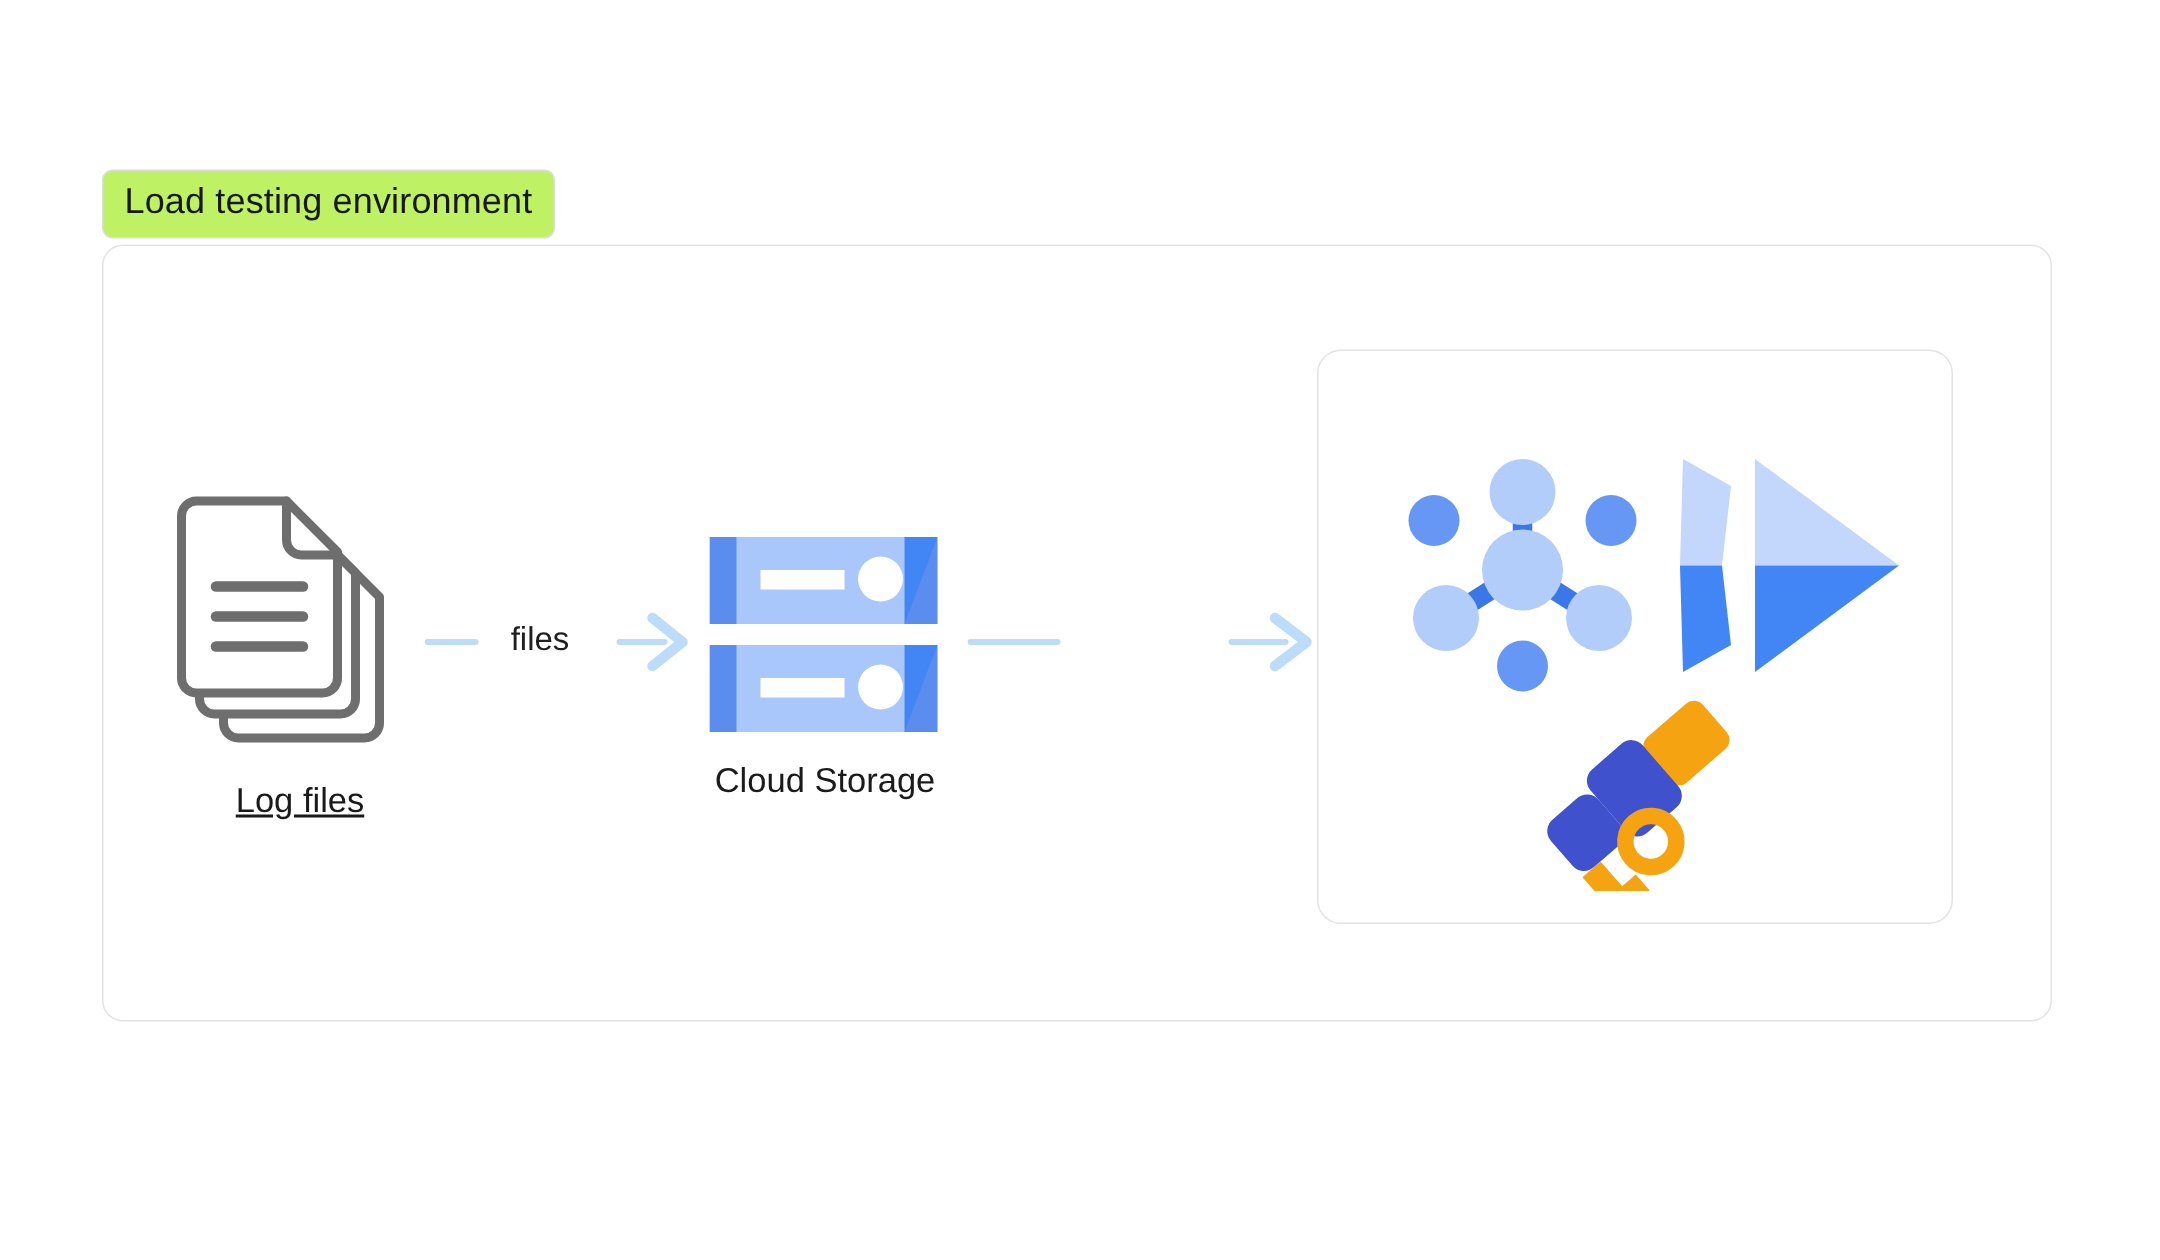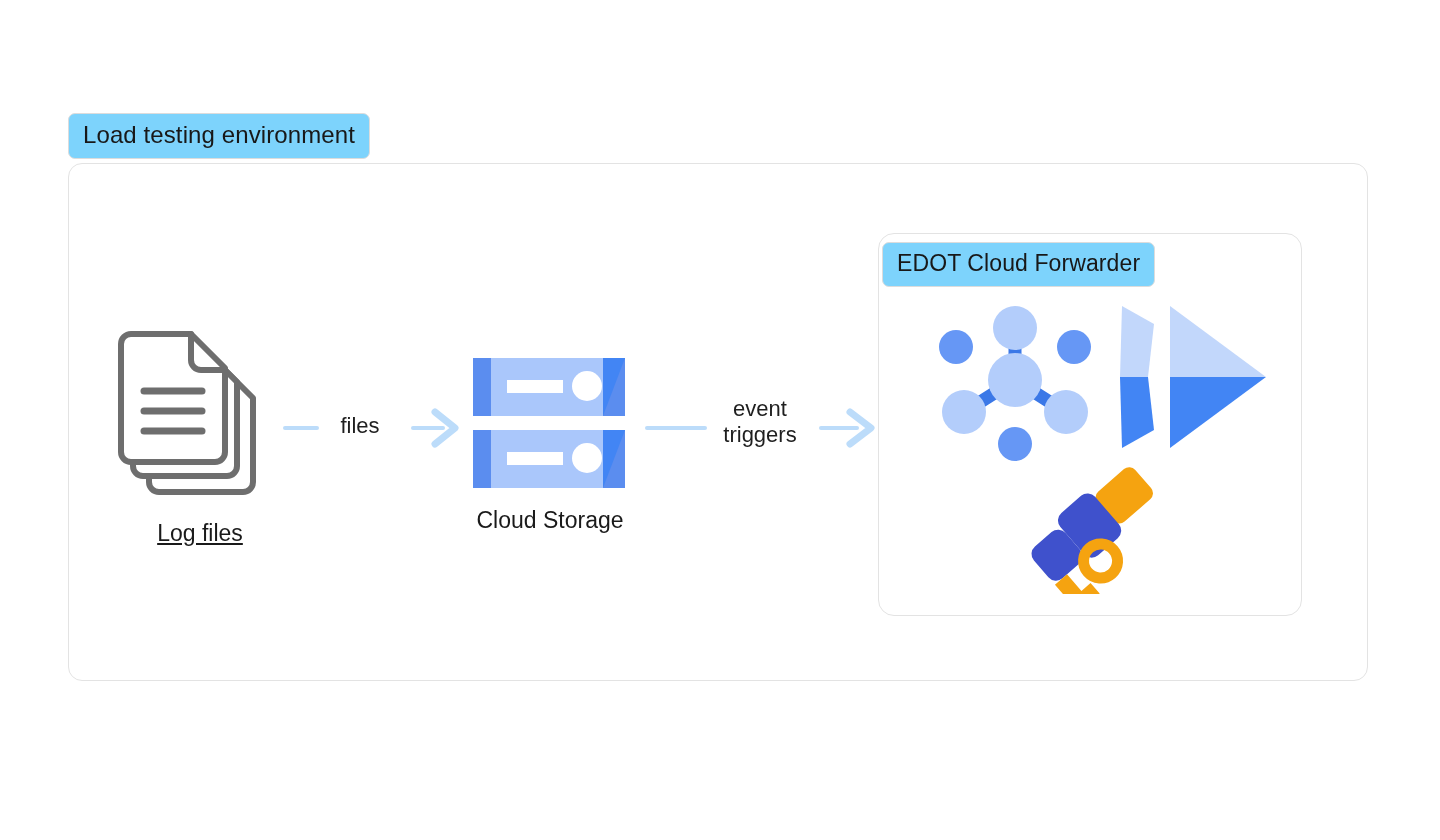--- a/index.html
+++ b/index.html
@@ -38,21 +38,21 @@
     left: 878px;
     top: 233px;
     width: 424px;
     height: 383px;
     border-radius: 16px;
   }
 
   
   .chip {
     position: absolute;
-    background: #7dd3fc;
+    background: #bef264;
     border: 1px solid #dcdcdc;
     border-radius: 7px;
     color: #181818;
     font-size: 24px;
     line-height: 1;
     padding: 9px 14px 11px 14px;
     white-space: nowrap;
     letter-spacing: 0.1px;
   }
 
@@ -157,25 +157,22 @@
   </div>
   <div id="caption-cloud-storage" class="caption">Cloud Storage</div>
 
   <div id="connector-2" class="connector">
     <svg viewBox="0 0 235 46" width="235" height="46" aria-hidden="true">
       <line x1="2" y1="23" x2="60" y2="23" stroke="#bcdcfa" stroke-width="4" stroke-linecap="round"></line>
       <line x1="176" y1="23" x2="212" y2="23" stroke="#bcdcfa" stroke-width="4" stroke-linecap="round"></line>
       <path d="M205 7 L226 23 L205 39" fill="none" stroke="#bcdcfa" stroke-width="7" stroke-linecap="round" stroke-linejoin="round"></path>
     </svg>
   </div>
-  <div id="edge-label-event-triggers" class="edge-label">event
-triggers</div>
 
   <div id="edot-group" class="group-box"></div>
-  <div id="edot-group-label" class="chip">EDOT Cloud Forwarder</div>
 
   <div id="icon-otel-nodes" class="icon">
     <svg viewBox="0 0 158 160" width="158" height="160" aria-hidden="true">
       <g stroke="#3b78e7" stroke-width="13" stroke-linecap="round">
         <line x1="79" y1="78" x2="79" y2="34"></line>
         <line x1="79" y1="78" x2="38" y2="104"></line>
         <line x1="79" y1="78" x2="120" y2="104"></line>
       </g>
       <circle cx="79" cy="78" r="27" fill="#b3cdfb"></circle>
       <circle cx="79" cy="26" r="22" fill="#b3cdfb"></circle>

